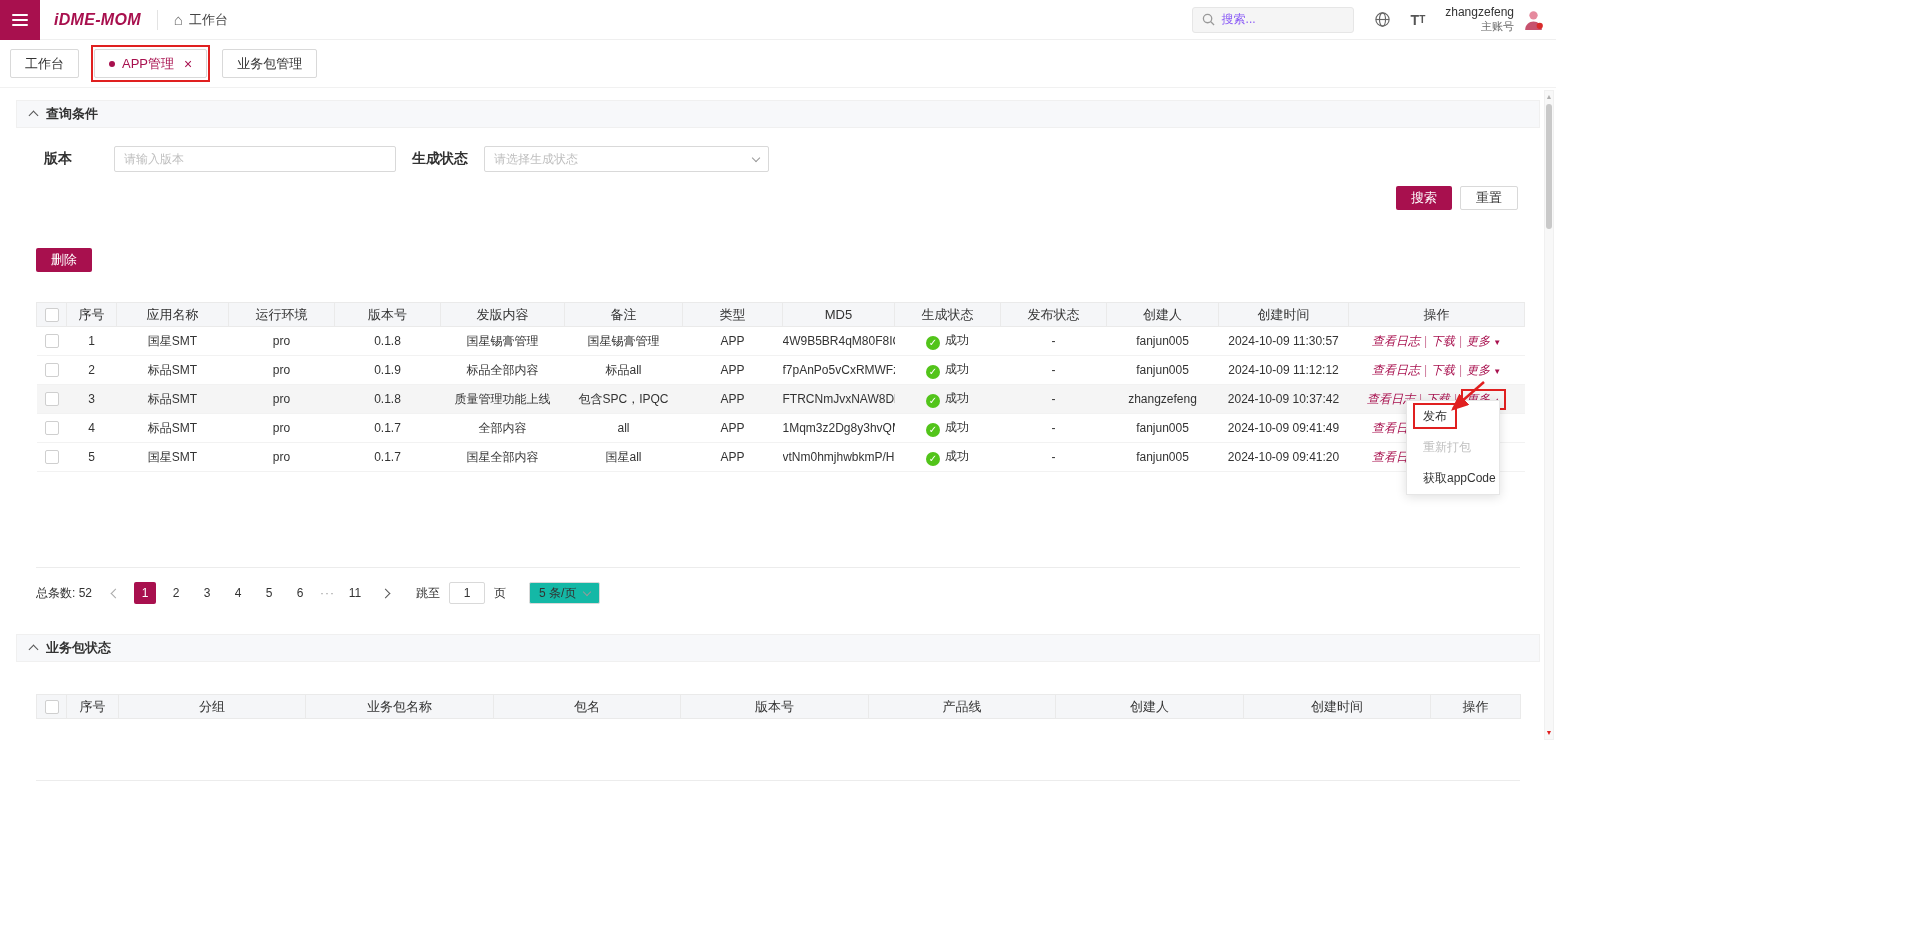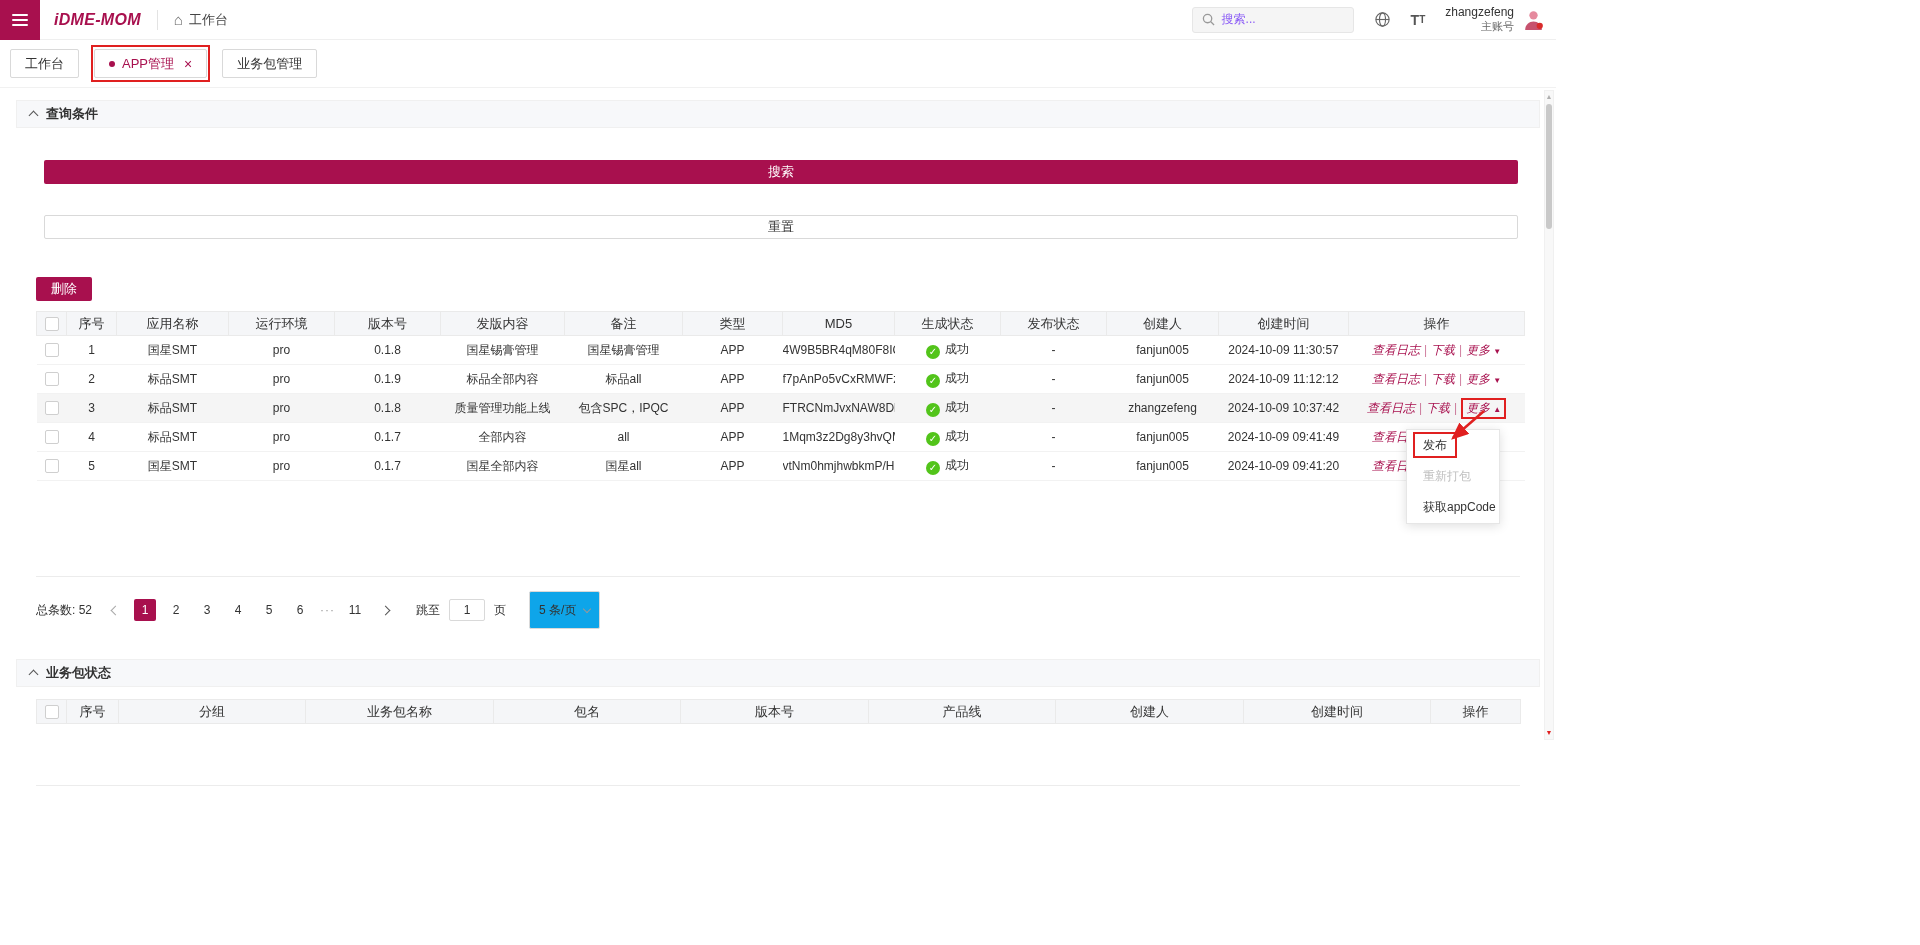--- a/index.html
+++ b/index.html
@@ -52,28 +52,28 @@
   
   .query-body{background:#fff;padding:18px 20px 12px 28px;}
   .form-row{display:flex;align-items:center;}
   .form-row label{font-weight:bold;font-size:14px;color:#333;white-space:nowrap;}
   .lbl-version{width:70px;}
   .inputbox{width:282px;height:26px;border:1px solid #D9D9D9;border-radius:2px;background:#fff;display:flex;align-items:center;padding:0 9px;cursor:text;}
   .ph{color:#BFBFBF;font-size:12px;}
   .lbl-status{margin-left:16px;margin-right:16px;}
   .selectbox{width:285px;height:26px;border:1px solid #D9D9D9;border-radius:2px;background:#fff;display:flex;align-items:center;justify-content:space-between;padding:0 9px;cursor:pointer;}
   .chev-down{display:inline-block;width:6px;height:6px;border-right:1.5px solid #999;border-bottom:1.5px solid #999;transform:rotate(45deg);margin-top:-3px;}
-  .btn-row{display:flex;justify-content:flex-end;gap:31px;margin-top:14px;padding-right:2px;flex-direction:column;}
+  .btn-row{display:flex;justify-content:flex-end;gap:8px;margin-top:14px;padding-right:2px;}
   .btn-primary{background:var(--brand);color:#fff;border:none;height:24px;padding:0 15px;font-size:13px;border-radius:2px;cursor:pointer;font-family:inherit;}
   .btn-plain{background:#fff;color:#333;border:1px solid #D9D9D9;height:24px;padding:0 15px;font-size:13px;border-radius:2px;cursor:pointer;font-family:inherit;}
 
   
   .av-body{background:#fff;padding:12px 20px 16px;position:relative;}
   .del-btn{margin-bottom:10px;}
-  table{width:100%;border-collapse:collapse;table-layout:fixed;}
+  table{width:100%;border-collapse:collapse;table-layout:fixed;margin-top:20px;}
   thead th{background:#F5F6F8;border:1px solid #EAEAEA;height:24px;font-weight:normal;font-size:13px;color:#333;text-align:center;white-space:nowrap;overflow:hidden;}
   tbody td{height:29px;text-align:center;font-size:12px;color:#333;border-bottom:1px solid #F2F2F2;white-space:nowrap;overflow:hidden;}
   tr.hl{background:#F5F5F5;}
   td.md5{text-align:left;}
   .checkbox{width:14px;height:14px;border:1px solid #CFCFCF;border-radius:2px;background:#fff;margin:0 auto;cursor:pointer;}
   .st-dot{display:inline-block;width:14px;height:14px;border-radius:50%;background:var(--success);color:#fff;font-size:10px;line-height:14px;text-align:center;margin-right:5px;vertical-align:-2px;}
   .actions a{color:var(--brand);text-decoration:none;cursor:pointer;font-style:italic;}
   .actions .sep{color:var(--brand);opacity:.55;margin:0 4px;}
   .tri{font-size:8px;margin-left:3px;color:var(--brand);}
   .annot-inline{display:inline-block;border:2px solid var(--annot);padding:0 3px;}
@@ -84,21 +84,21 @@
   .pagination{display:flex;align-items:center;gap:9px;margin-top:14px;font-size:12px;color:#333;}
   .pg-total{margin-right:4px;white-space:nowrap;}
   .pg-arrow{width:20px;height:22px;display:flex;align-items:center;justify-content:center;cursor:pointer;}
   .chl{display:inline-block;width:7px;height:7px;border-left:1.5px solid #A9A9A9;border-bottom:1.5px solid #A9A9A9;transform:rotate(45deg);}
   .chr{display:inline-block;width:7px;height:7px;border-right:1.5px solid #555;border-top:1.5px solid #555;transform:rotate(45deg);}
   .pg-num{min-width:22px;height:22px;line-height:22px;text-align:center;border-radius:2px;cursor:pointer;}
   .pg-num.active{background:var(--brand);color:#fff;}
   .pg-ellipsis{color:#999;letter-spacing:1px;}
   .pg-jump-label{margin-left:12px;}
   .pg-input{width:36px;height:22px;line-height:20px;border:1px solid #D9D9D9;border-radius:2px;text-align:center;cursor:text;background:#fff;}
-  .pg-size{height:38px;border:1px solid #D9D9D9;border-radius:2px;padding:0 9px;display:inline-flex;align-items:center;gap:8px;cursor:pointer;margin-left:14px;background:#0ea5e9;}
+  .pg-size{height:22px;border:1px solid #D9D9D9;border-radius:2px;padding:0 9px;display:inline-flex;align-items:center;gap:8px;cursor:pointer;margin-left:14px;background:#14b8a6;}
 
   
   .dropdown{position:absolute;top:164px;right:40px;width:94px;background:#fff;border:1px solid #E6E6E6;box-shadow:0 2px 10px rgba(0,0,0,.13);z-index:5;}
   .dd-item{height:31px;line-height:31px;font-size:12px;color:#333;padding-left:16px;cursor:pointer;white-space:nowrap;}
   .dd-item.first{padding-left:6px;}
   .dd-item.first .annot-inline{padding:1px 8px;line-height:20px;}
   .dd-item.disabled{color:#BFBFBF;cursor:not-allowed;}
 
   .annot-arrow{position:absolute;top:140px;left:1420px;z-index:6;pointer-events:none;}
 
@@ -177,20 +177,31 @@
   </nav>
 
   <main class="content">
 
     <section class="panel">
       <div class="panel-head">
         <span class="chev-up"></span>
         <span>查询条件</span>
       </div>
       <div class="query-body">
+        <div class="form-row">
+          <label class="lbl-version">版本</label>
+          <div class="inputbox">
+            <span class="ph">请输入版本</span>
+          </div>
+          <label class="lbl-status">生成状态</label>
+          <div class="selectbox">
+            <span class="ph">请选择生成状态</span>
+            <span class="chev-down"></span>
+          </div>
+        </div>
         <div class="btn-row">
           <button class="btn-primary">搜索</button>
           <button class="btn-plain">重置</button>
         </div>
       </div>
     </section>
 
     <section class="panel">
       <div class="av-body">
         <button class="btn-primary del-btn">删除</button>

